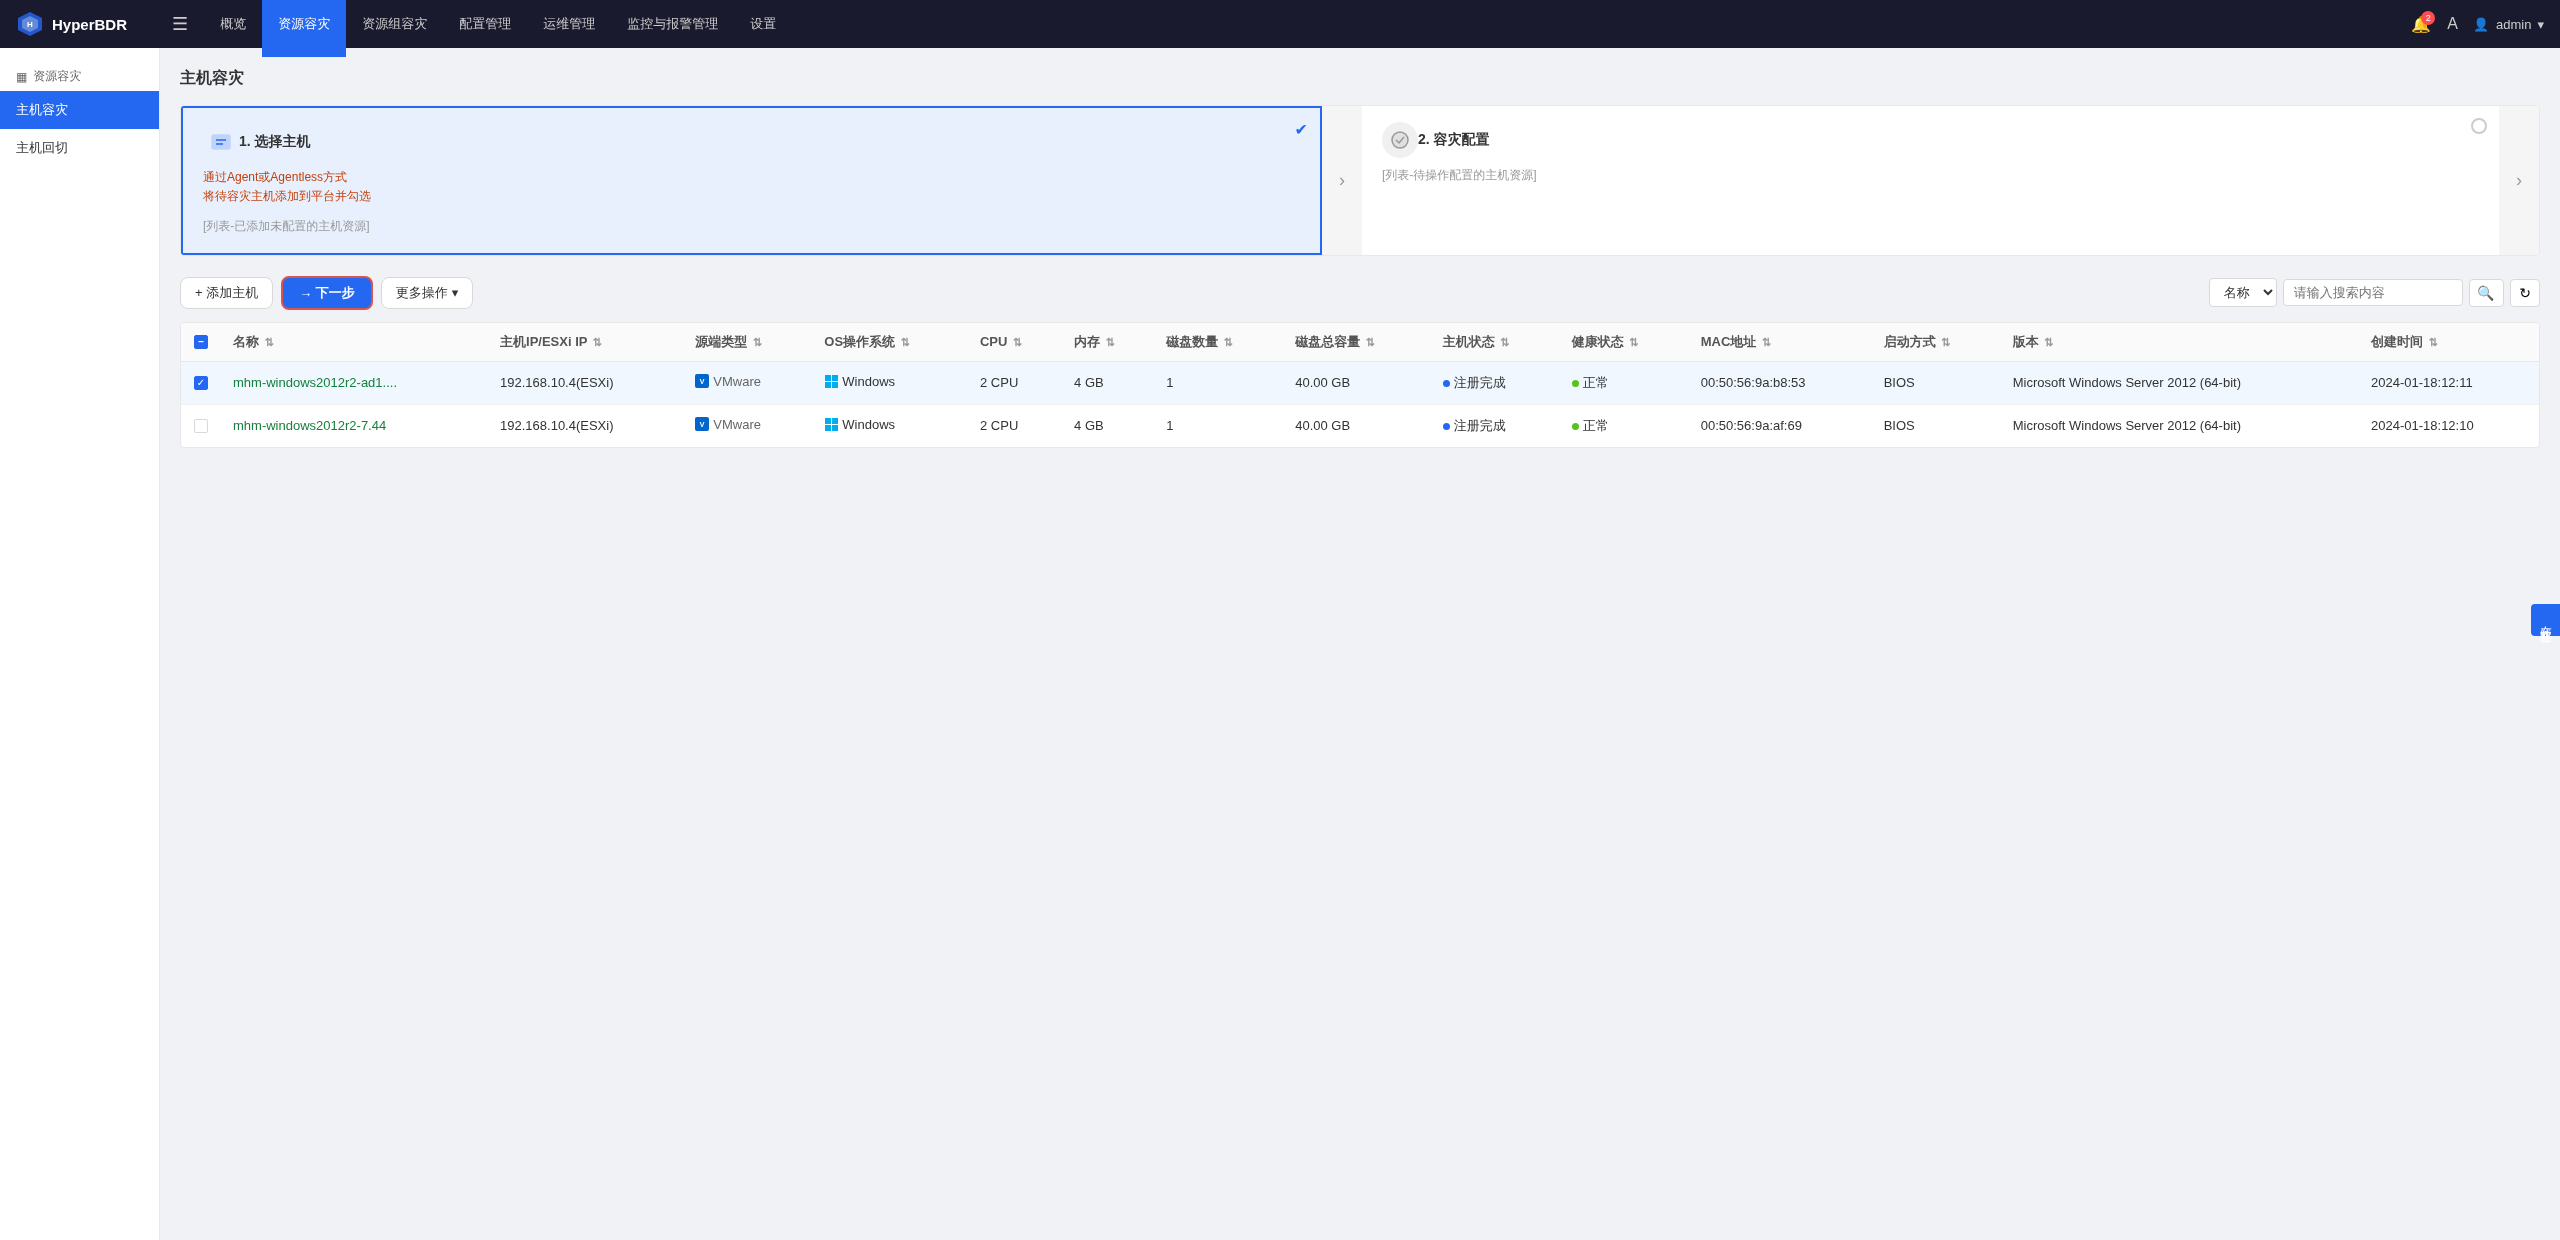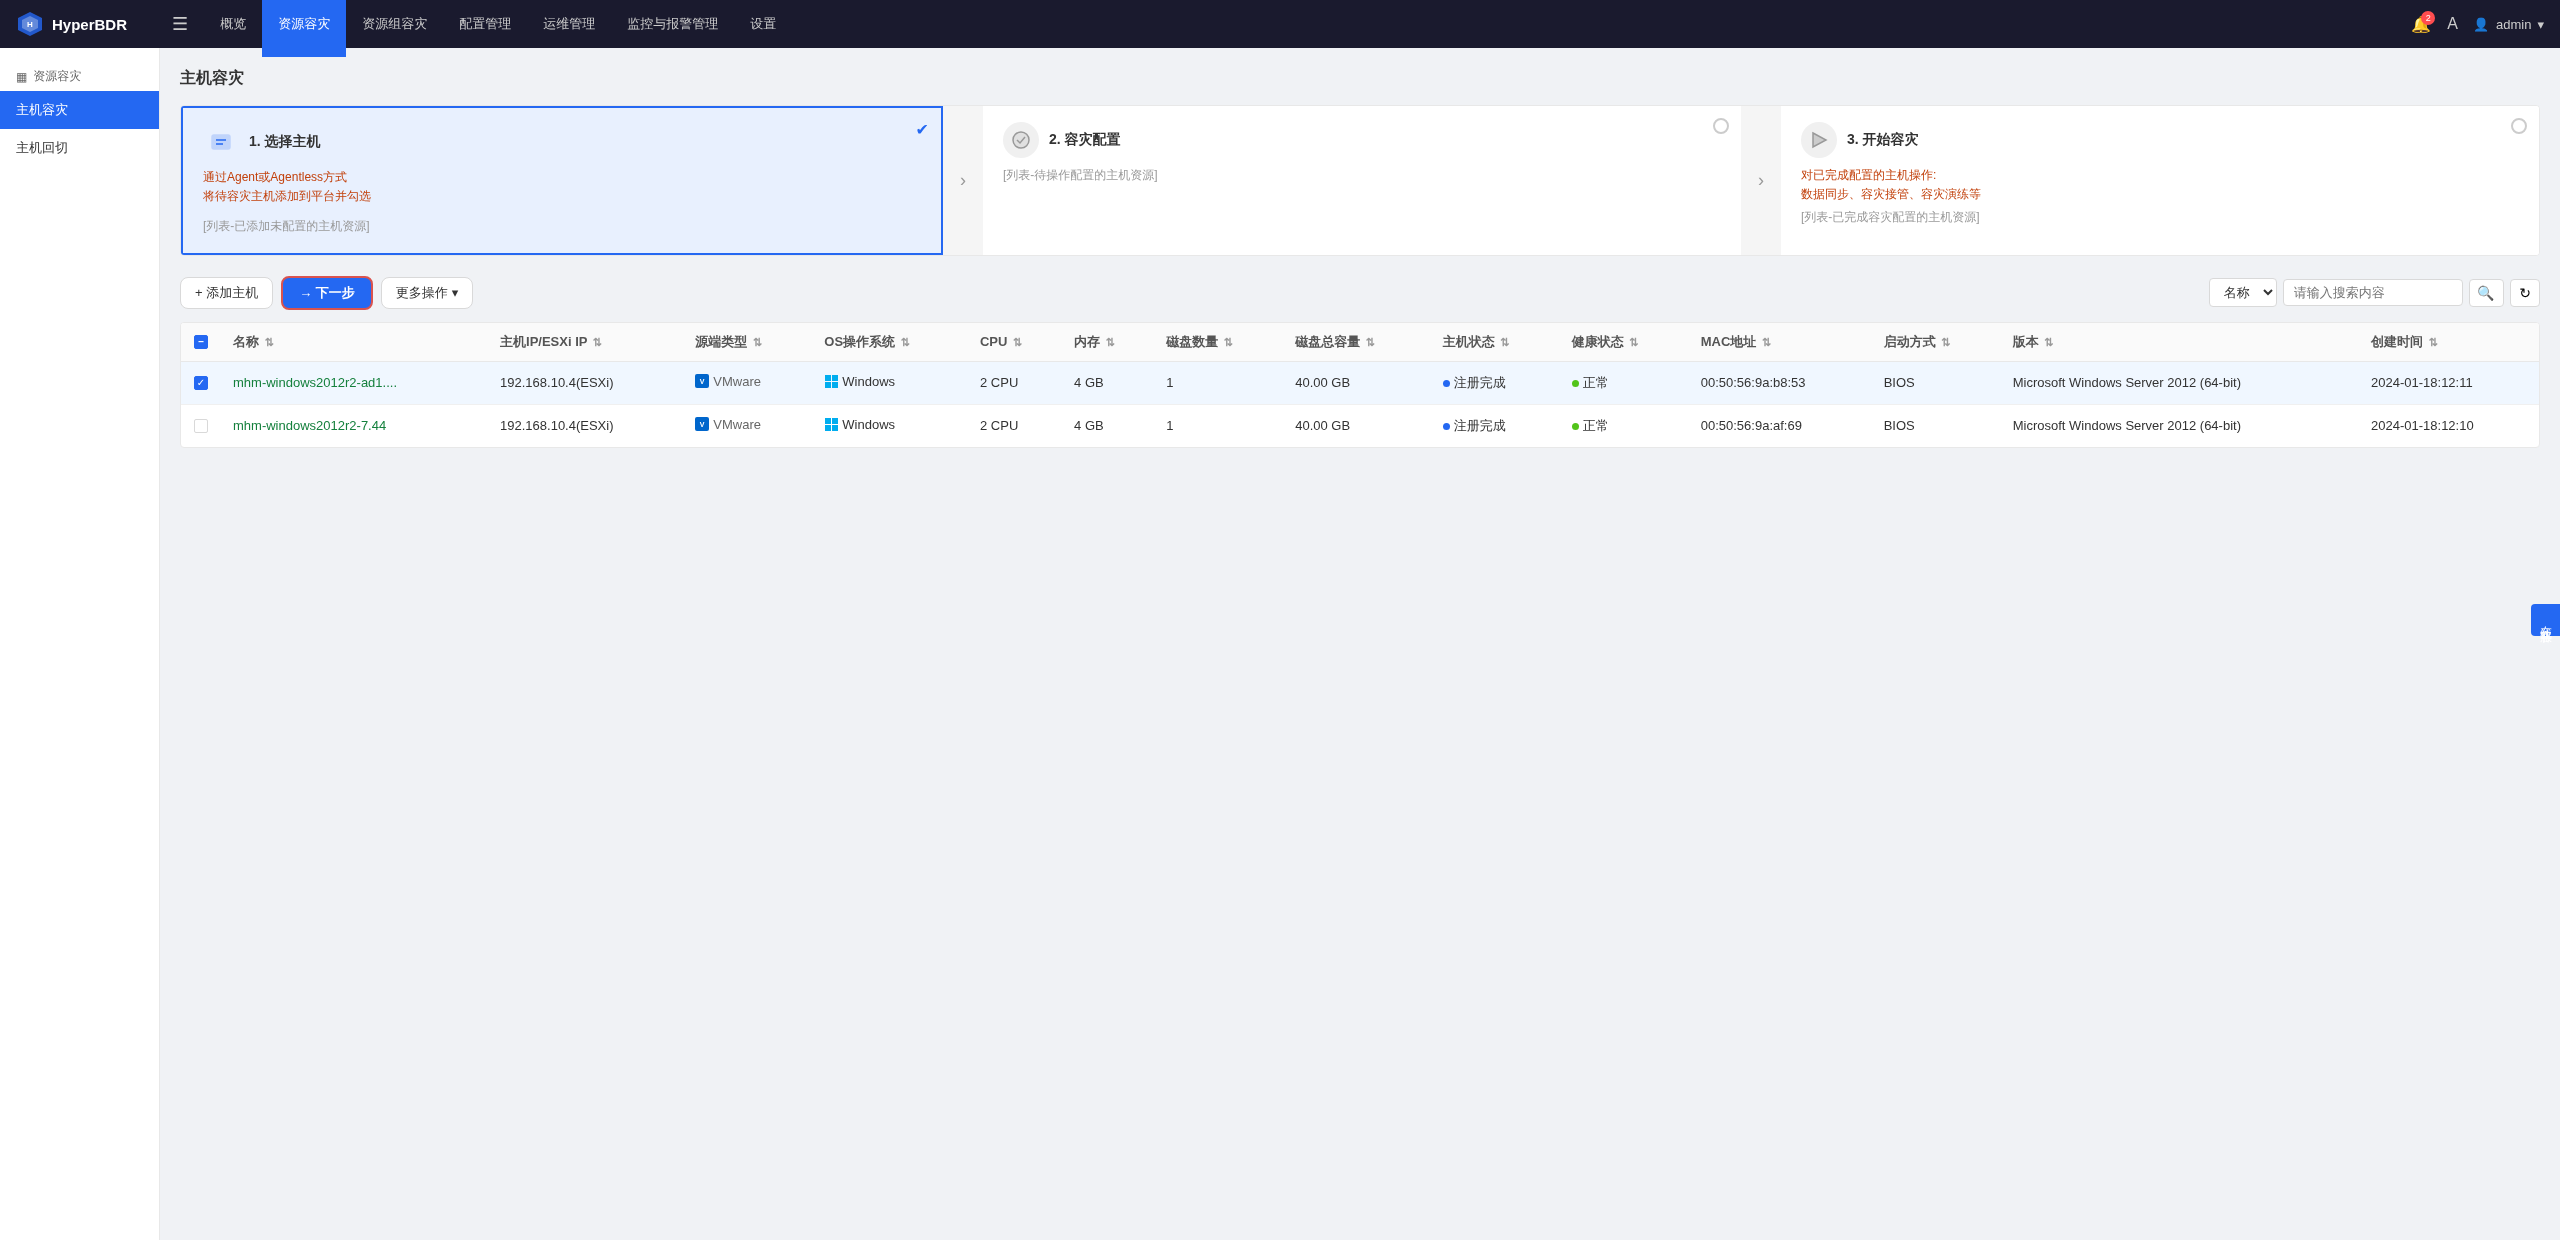--- a/index.html
+++ b/index.html
@@ -156,21 +156,20 @@
       justify-content: center;
       width: 40px;
       background: #f5f5f5;
       color: #999;
       font-size: 18px;
       flex-shrink: 0;
     }
     .step-header {
       display: flex;
       align-items: center;
-      gap: 10px;
       margin-bottom: 8px;
     }
     .step-icon {
       width: 36px;
       height: 36px;
       border-radius: 50%;
       background: #e8f0fe;
       display: flex;
       align-items: center;
       justify-content: center;
@@ -462,33 +461,20 @@
               </svg>
           </div>
           <span class="step-title">2. 容灾配置</span>
         </div>
         <div class="step-desc" style="margin-top:4px; color:#999;">[列表-待操作配置的主机资源]</div>
         <span class="step-circle"></span>
       </div>
 
       <div class="step-card-divider">›</div>
 
-      <div class="step-card">
-        <div class="step-header">
-          <div class="step-icon" style="background:#f0f0f0;">
-            <svg width="22" height="22" viewBox="0 0 22 22">
-                <polygon points="5,4 18,11 5,18" fill="#ccc" stroke="#999" stroke-width="1.5"></polygon>
-              </svg>
-          </div>
-          <span class="step-title">3. 开始容灾</span>
-        </div>
-        <div class="step-desc">对已完成配置的主机操作:<br>数据同步、容灾接管、容灾演练等</div>
-        <div class="step-desc" style="margin-top:4px; color:#999;">[列表-已完成容灾配置的主机资源]</div>
-        <span class="step-circle"></span>
-      </div>
     </div>
 
     <div class="toolbar">
       <button class="btn">+ 添加主机</button>
       <button class="btn btn-primary btn-outlined-red" style="border: 2px solid #d9534f; background:#2468f2; color:#fff; font-weight:600; padding: 6px 16px;">→ 下一步</button>
       <button class="btn dropdown-btn">
         <span>更多操作</span>
         <span>▾</span>
       </button>
       <div class="search-area">

